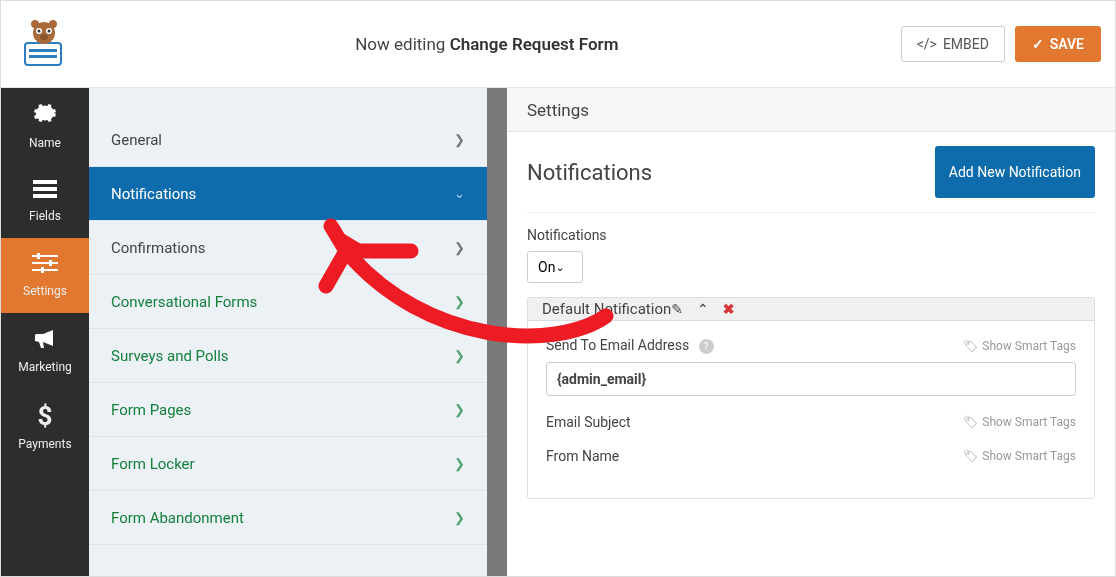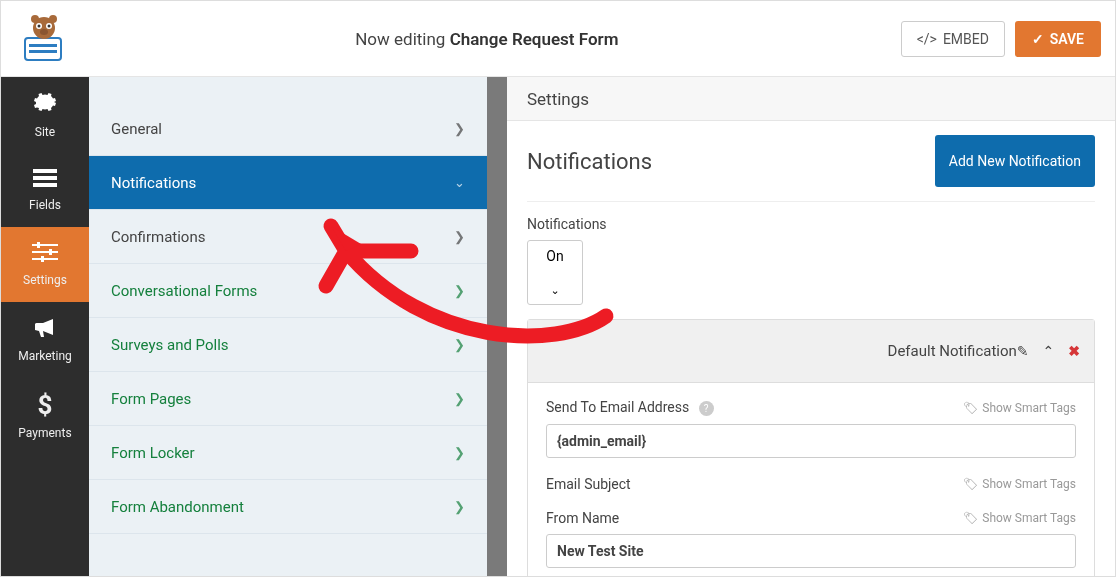--- a/index.html
+++ b/index.html
@@ -1,18 +1,18 @@
 <!DOCTYPE html>
 <html><head>
 <meta charset="utf-8">
 <style>
 * { margin: 0; padding: 0; box-sizing: border-box; font-family: -apple-system, BlinkMacSystemFont, "Segoe UI", Roboto, Arial, sans-serif; }
 body { width: 1116px; height: 577px; overflow: hidden; border: 1px solid #ddd; background: #fff; position: relative; }
 
-.topbar { height: 76px; display: flex; align-items: center; border-bottom: 1px solid #e5e5e5; padding: 0 14px; }
+.topbar { height: 87px; display: flex; align-items: center; border-bottom: 1px solid #e5e5e5; padding: 0 14px; }
 .logo { width: 58px; height: 58px; display: flex; align-items: center; justify-content: center; }
 .topbar-center { flex: 1; text-align: center; font-size: 17px; color: #444; }
 .topbar-center strong { font-weight: 600; color: #333; }
 .btn-embed { background: #fff; border: 1px solid #ccc; border-radius: 3px; padding: 9px 15px; font-size: 14px; color: #555; cursor: pointer; display: inline-flex; align-items: center; gap: 6px; margin-right: 10px; }
 .btn-save { background: #e27730; border: none; border-radius: 3px; padding: 10px 17px; font-size: 14px; color: #fff; cursor: pointer; display: inline-flex; align-items: center; gap: 6px; font-weight: 600; }
 
 .main-area { display: flex; height: calc(100% - 75px); }
 
 .left-nav { width: 88px; background: #2d2d2d; display: flex; flex-direction: column; }
 .left-nav-item { height: 75px; display: flex; flex-direction: column; align-items: center; justify-content: center; color: #eee; font-size: 12px; cursor: pointer; gap: 6px; }
@@ -32,24 +32,24 @@
 .right-gap { width: 20px; background: #7a7a7a; }
 
 .content-panel { flex: 1; background: #fff; display: flex; flex-direction: column; overflow: hidden; }
 .content-head { height: 44px; background: #f7f7f7; border-bottom: 1px solid #e5e5e5; display: flex; align-items: center; padding: 0 20px; font-size: 17px; color: #444; }
 .content-body { flex: 1; overflow-y: auto; padding: 14px 20px; }
 .section-row { display: flex; align-items: center; justify-content: space-between; border-bottom: 1px solid #eee; padding-bottom: 14px; margin-bottom: 14px; }
 .section-title { font-size: 22px; font-weight: 400; color: #444; }
 .btn-addnew { background: #0e6cad; color: #fff; border: none; border-radius: 3px; padding: 18px 14px; font-size: 14px; cursor: pointer; }
 .field-block { margin-bottom: 14px; }
 .field-label-sm { font-size: 14px; color: #444; margin-bottom: 8px; display: block; }
-.select-onoff { border: 1px solid #ccc; border-radius: 3px; padding: 7px 10px; font-size: 14px; min-width: 56px; display: inline-flex; align-items: center; gap: 20px; background: #fff; cursor: pointer; flex-direction: column; }
+.select-onoff { border: 1px solid #ccc; border-radius: 3px; padding: 7px 10px; font-size: 14px; min-width: 56px; display: inline-flex; align-items: center; gap: 0; background: #fff; cursor: pointer; }
 
 .notif-card { border: 1px solid #ddd; border-radius: 3px; }
-.notif-card-head { background: #f0f0f0; border-bottom: 1px solid #ddd; padding: 22px 14px; display: flex; align-items: center; justify-content: flex-end; }
+.notif-card-head { background: #f0f0f0; border-bottom: 1px solid #ddd; padding: 2px 14px; display: flex; align-items: center; justify-content: flex-start; }
 .notif-card-head .title { font-size: 15px; color: #444; }
 .notif-card-head .actions { display: flex; gap: 14px; align-items: center; }
 .notif-card-head .actions span { cursor: pointer; color: #444; font-size: 14px; }
 .notif-card-head .actions .close { color: #d63638; font-weight: bold; }
 .notif-card-body { padding: 16px 18px; }
 .form-row { margin-bottom: 18px; }
 .form-row .row-top { display: flex; align-items: center; justify-content: space-between; margin-bottom: 8px; }
 .form-row label { font-size: 14px; color: #444; }
 .help-q { display: inline-block; width: 15px; height: 15px; border-radius: 50%; background: #ccc; color: #fff; font-size: 10px; text-align: center; line-height: 15px; margin-left: 6px; }
 .smart-tags { font-size: 12px; color: #999; display: inline-flex; align-items: center; gap: 4px; cursor: pointer; }
@@ -91,21 +91,21 @@
 
 <div class="main-area">
 
   <div class="left-nav">
     <div class="left-nav-item">
       <span class="nav-icon">
         <svg width="24" height="24" viewBox="0 0 24 24" fill="#fff">
             <path d="M12 8a4 4 0 100 8 4 4 0 000-8zm9 4l2-1-1-3-2 .5A8 8 0 0018 6l.5-2-3-1-1 2a8 8 0 00-5 0l-1-2-3 1 .5 2A8 8 0 004 8.5L2 8 1 11l2 1a8 8 0 000 2l-2 1 1 3 2-.5A8 8 0 006 18l-.5 2 3 1 1-2a8 8 0 005 0l1 2 3-1-.5-2a8 8 0 002-2.5l2 .5 1-3-2-1a8 8 0 000-2z"></path>
           </svg>
       </span>
-      <span>Site</span>
+      <span>Name</span>
     </div>
     <div class="left-nav-item">
       <span class="nav-icon">
         <svg width="24" height="18" viewBox="0 0 24 18" fill="#fff">
             <rect x="0" y="0" width="24" height="4"></rect>
             <rect x="0" y="7" width="24" height="4"></rect>
             <rect x="0" y="14" width="24" height="4"></rect>
           </svg>
       </span>
       <span>Fields</span>
@@ -231,21 +231,20 @@
           </div>
 
           <div class="form-row">
             <div class="row-top">
               <label>From Name</label>
               <span class="smart-tags">
                 <span>🏷</span>
                 <span>Show Smart Tags</span>
               </span>
             </div>
-            <input class="form-input" value="New Test Site" style="">
           </div>
 
 
         </div>
       </div>
 
     </div>
   </div>
 
 </div>

